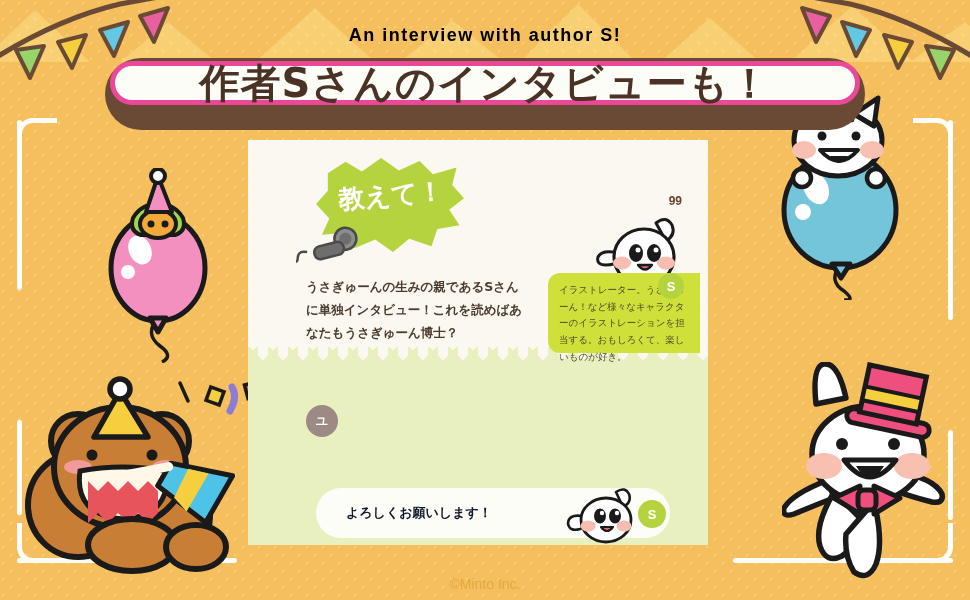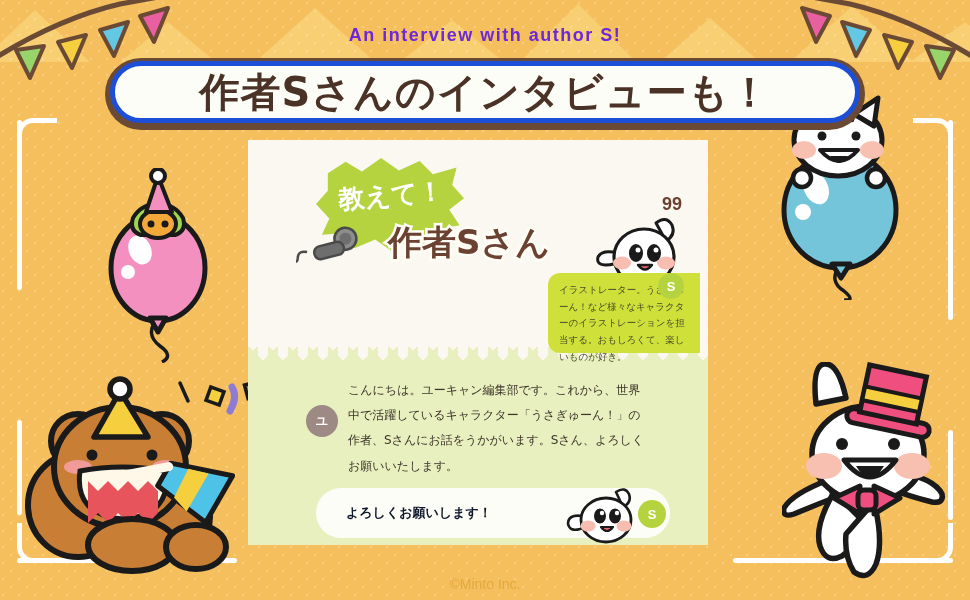--- a/index.html
+++ b/index.html
@@ -30,30 +30,30 @@
     position:absolute; width:5px; background:#fff; border-radius:3px;
   }
   #frame-l { left:17px; }
   #frame-r { right:17px; }
   #frame-b-l, #frame-b-r {
     position:absolute; height:5px; background:#fff; border-radius:3px; bottom:37px;
   }
   
   #subtitle {
     position:absolute; top:25px; left:0; width:970px; text-align:center;
-    font-size:18px; font-weight:bold; color:#6d28d9; letter-spacing:1.5px;
+    font-size:18px; font-weight:bold; color:#000000; letter-spacing:1.5px;
     z-index:8;
   }
   #title-strip {
     position:absolute; top:58px; left:105px; width:760px; height:72px;
     background:#6b4a35; border-radius:36px; z-index:6;
   }
   #title-box {
-    position:absolute; top:61px; left:110px; width:750px; height:62px;
-    background:#fdfdf7; border:5px solid #1d4ed8; border-radius:32px;
+    position:absolute; top:61px; left:110px; width:750px; height:44px;
+    background:#fdfdf7; border:5px solid #ec4899; border-radius:32px;
     display:flex; align-items:center; justify-content:center; z-index:7;
   }
   #title-text {
     font-size:40px; font-weight:bold; color:#4a3226; letter-spacing:1px;
     font-family:"DejaVu Sans", sans-serif; white-space:nowrap;
   }
   
   #card {
     position:absolute; left:248px; top:140px; width:460px; height:405px;
     background:#faf8f0; overflow:hidden; z-index:4;
@@ -88,21 +88,21 @@
     font-family:"DejaVu Sans", sans-serif; transform:rotate(-5deg);
   }
   #mic { position:absolute; left:48px; top:78px; z-index:3; }
   #author-name {
     position:absolute; left:140px; top:80px; z-index:3;
     font-size:34px; font-weight:bold; color:#6b4232;
     font-family:"DejaVu Sans", sans-serif;
     -webkit-text-stroke:5px #fffdf5; paint-order:stroke fill;
   }
   #pagenum {
-    position:absolute; right:26px; top:54px; font-size:18px; font-weight:bold;
+    position:absolute; right:26px; top:54px; font-size:12px; font-weight:bold;
     color:#6b4232; z-index:3;
   }
   #lead {
     position:absolute; left:58px; top:135px; width:218px; z-index:3;
     font-size:12.5px; line-height:1.85; font-weight:bold; color:#4a3b2e;
     font-family:"DejaVu Sans", sans-serif;
   }
   #profile-box {
     position:absolute; left:300px; top:133px; width:152px; height:80px;
     background:#cfe03a; border-radius:12px 0 0 12px; z-index:3;
@@ -306,21 +306,20 @@
 
     <svg id="mic" width="64" height="60" viewBox="0 0 64 60">
       <g transform="rotate(38 32 30)">
         <circle cx="40" cy="12" r="11" fill="#8d8d8d" stroke="#4a4a4a" stroke-width="2.5"></circle>
         <circle cx="40" cy="12" r="6" fill="#6e6e6e"></circle>
         <rect x="28" y="16" width="13" height="30" rx="6" fill="#6e6e6e" stroke="#4a4a4a" stroke-width="2.5" transform="rotate(38 34 31)"></rect>
         <path d="M18 46 q -8 4 -4 10 q 4 5 -2 6" stroke="#4a4a4a" stroke-width="2.5" fill="none"></path>
       </g>
     </svg>
 
-    <div id="author-name">作者Sさん</div>
     <div id="pagenum">99</div>
 
     <svg id="char-top" width="96" height="78" viewBox="0 0 96 78">
       <path d="M22 38 q -16 -4 -20 4 q -2 8 8 8 q 8 0 14 -4z" fill="#fff" stroke="#1a1a1a" stroke-width="3"></path>
       <path d="M60 8 q 10 -8 16 2 q 4 10 -6 16z" fill="#fff" stroke="#1a1a1a" stroke-width="3" stroke-linejoin="round"></path>
       <ellipse cx="48" cy="42" rx="30" ry="28" fill="#fff" stroke="#1a1a1a" stroke-width="3.2"></ellipse>
       <ellipse cx="26" cy="48" rx="9" ry="6.5" fill="#f7bdb0"></ellipse>
       <ellipse cx="70" cy="48" rx="9" ry="6.5" fill="#f7bdb0"></ellipse>
       <ellipse cx="40" cy="38" rx="7" ry="9" fill="#1a1a1a"></ellipse>
       <ellipse cx="58" cy="38" rx="7" ry="9" fill="#1a1a1a"></ellipse>
@@ -328,23 +327,23 @@
         <circle cx="60" cy="35" r="2.5" fill="#fff"></circle>
       <path d="M42 50 q 7 9 14 0 z" fill="#e8686e" stroke="#1a1a1a" stroke-width="2.4" stroke-linejoin="round"></path>
       <text x="48" y="68" font-size="14" font-weight="bold" fill="#1a1a1a" text-anchor="middle" font-family="DejaVu Sans, sans-serif">S</text>
     </svg>
 
     <div id="profile-box">
       <span>イラストレーター。うさぎゅーん！など様々なキャラクターのイラストレーションを担当する。おもしろくて、楽しいものが好き。</span>
     </div>
     <div id="s-badge-top">S</div>
 
+    <div id="lead">うさぎゅーんの生みの親であるSさんに単独インタビュー！これを読めばあなたもうさぎゅーん博士？</div>
 
     <div id="q-badge">ユ</div>
-    <div id="q-text">こんにちは。ユーキャン編集部です。これから、世界中で活躍しているキャラクター「うさぎゅーん！」の作者、Sさんにお話をうかがいます。Sさん、よろしくお願いいたします。</div>
 
     <div id="answer-bubble"></div>
     <div id="answer-text">よろしくお願いします！</div>
 
     <svg id="char-bottom" width="78" height="56" viewBox="0 0 78 56">
       <path d="M16 28 q -14 -2 -14 8 q 2 8 12 5 q 6 -2 8 -6z" fill="#fff" stroke="#1a1a1a" stroke-width="2.6"></path>
       <path d="M50 4 q 9 -6 13 2 q 3 9 -6 13z" fill="#fff" stroke="#1a1a1a" stroke-width="2.6" stroke-linejoin="round"></path>
       <ellipse cx="40" cy="32" rx="25" ry="22" fill="#fff" stroke="#1a1a1a" stroke-width="2.8"></ellipse>
       <ellipse cx="22" cy="38" rx="7.5" ry="5.5" fill="#f7bdb0"></ellipse>
       <ellipse cx="58" cy="38" rx="7.5" ry="5.5" fill="#f7bdb0"></ellipse>

